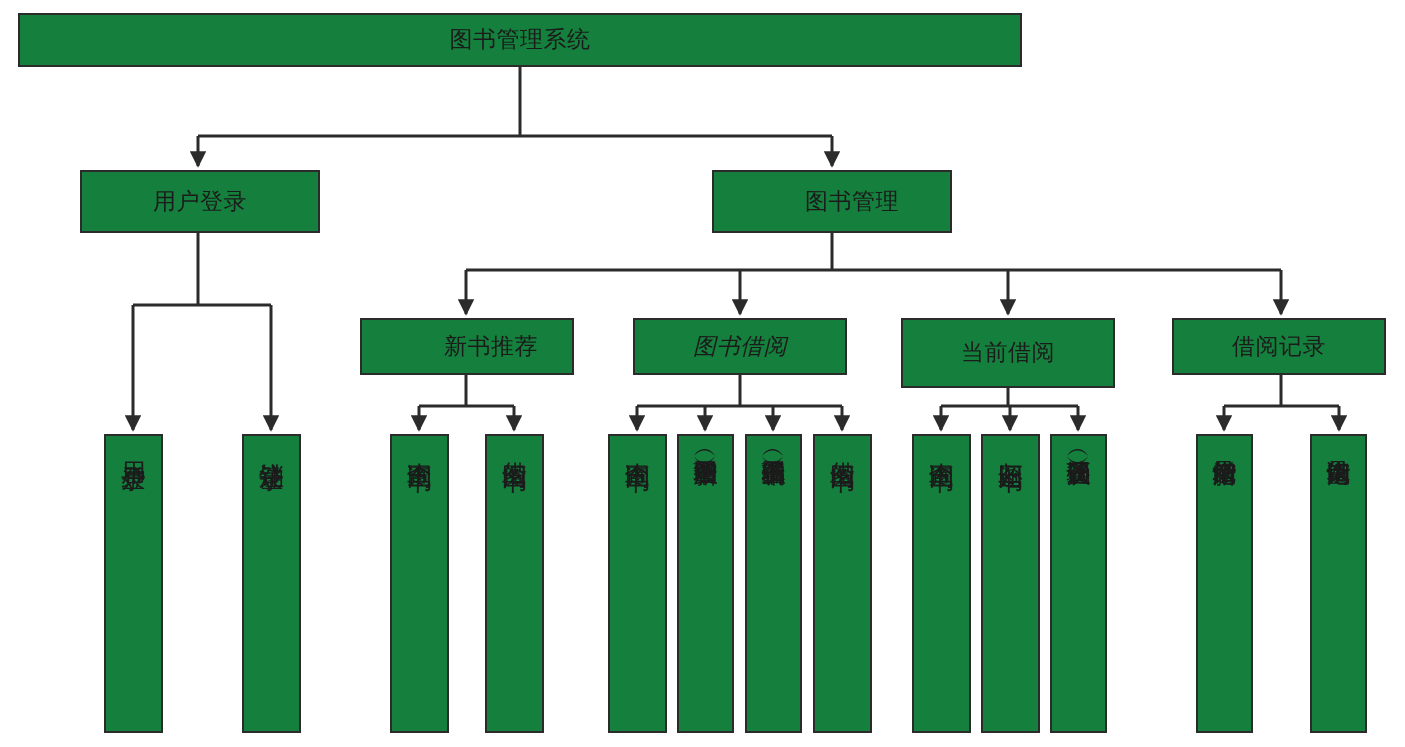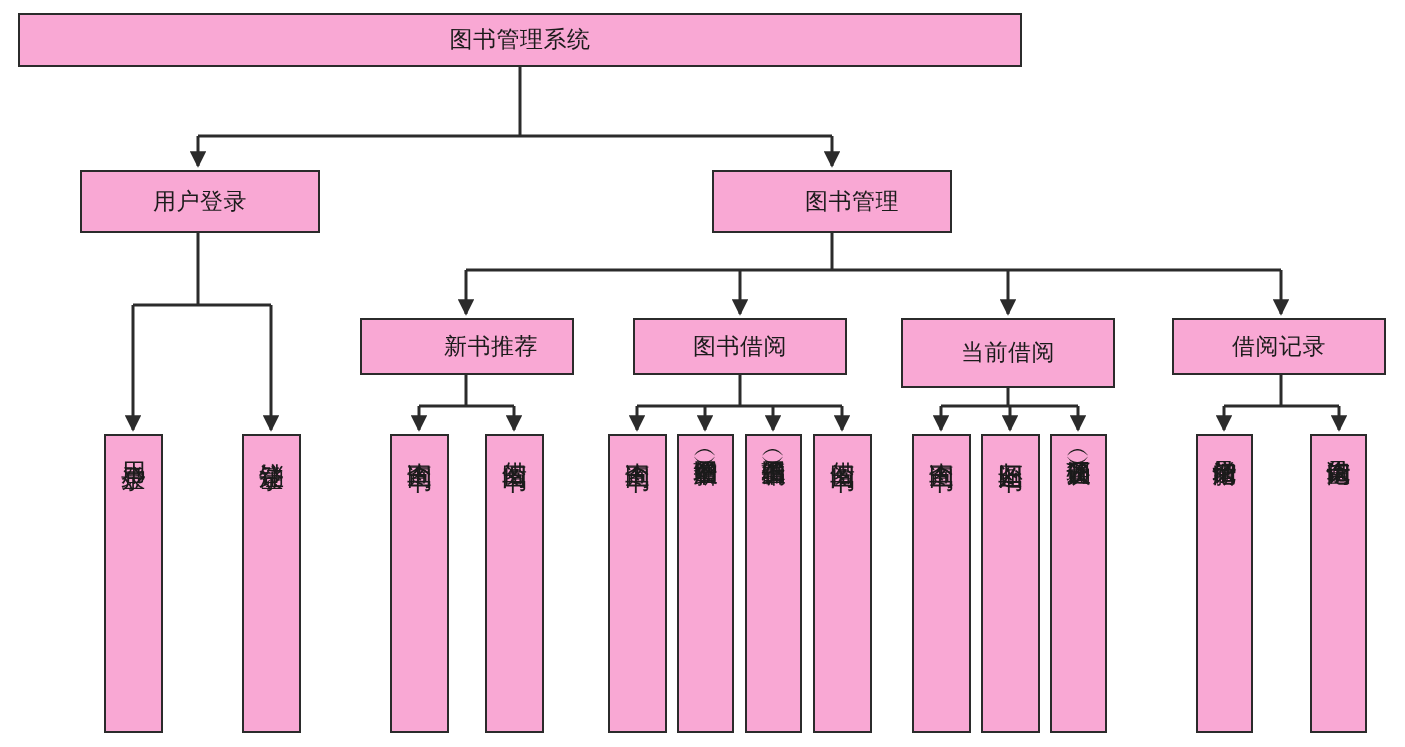--- a/index.html
+++ b/index.html
@@ -23,21 +23,21 @@
     position: absolute;
     left: 0;
     top: 0;
     width: 1405px;
     height: 747px;
     pointer-events: none;
   }
   .node {
     position: absolute;
     box-sizing: border-box;
-    background: #f9a8d4;
+    background: #15803d;
     border: 2px solid #2b2b2b;
     display: flex;
     align-items: center;
     justify-content: center;
     overflow: hidden;
   }
   .node-label {
     color: #1b1b1b;
     line-height: 1.18;
     text-align: center;
@@ -134,21 +134,21 @@
   <div class="node horiz" style="left:80px; top:170px; width:240px; height:63px;">
     <span class="node-label">用户登录</span>
   </div>
   <div class="node horiz" style="left:712px; top:170px; width:240px; height:63px;padding-left:40px;">
     <span class="node-label">图书管理</span>
   </div>
 
   <div class="node horiz" style="left:360px; top:318px; width:214px; height:57px;padding-left:48px;">
     <span class="node-label">新书推荐</span>
   </div>
-  <div class="node horiz" style="left:633px; top:318px; width:214px; height:57px;">
+  <div class="node horiz" style="left:633px; top:318px; width:214px; height:57px;font-style:italic;">
     <span class="node-label">图书借阅</span>
   </div>
   <div class="node horiz" style="left:901px; top:318px; width:214px; height:70px;">
     <span class="node-label">当前借阅</span>
   </div>
   <div class="node horiz" style="left:1172px; top:318px; width:214px; height:57px;justify-content:center;">
     <span class="node-label">借阅记录</span>
   </div>
 
   <div class="node vert" style="left:104px; top:434px; width:59px; height:299px;">

